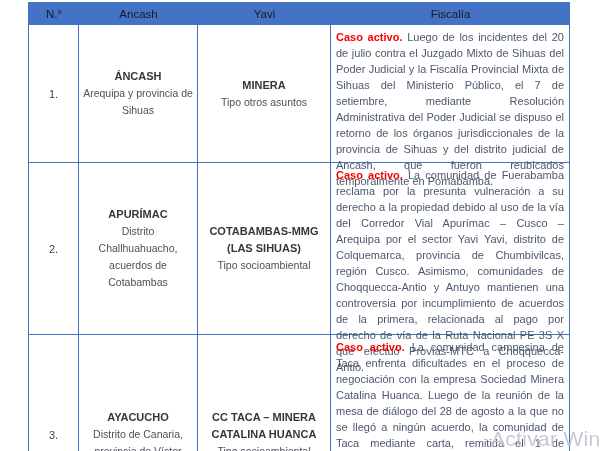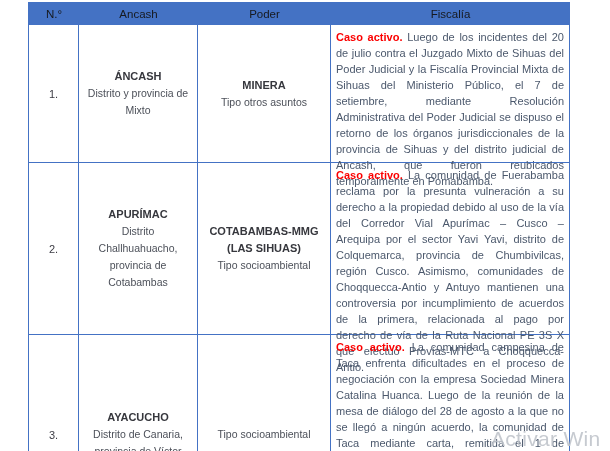--- a/index.html
+++ b/index.html
@@ -61,63 +61,64 @@
 </style>
 </head>
 <body>
 
 <div class="page">
   <div class="tbl">
 
     <div class="hrow">
       <div class="hcell c1">N.°</div>
       <div class="hcell c2">Ancash</div>
-      <div class="hcell c3">Poder</div>
+      <div class="hcell c3">Yavi</div>
       <div class="hcell c4">Fiscalía</div>
     </div>
 
     <div class="trow r1">
       <div class="cell c1 ncell">1.</div>
       <div class="cell c2 pcell">
         <div class="cell-title">ÁNCASH</div>
-        <div class="cell-sub">Distrito y provincia de Mixto</div>
+        <div class="cell-sub">Arequipa y provincia de Sihuas</div>
       </div>
       <div class="cell c3 pcell">
         <div class="cell-title">MINERA</div>
         <div class="cell-sub">Tipo otros asuntos</div>
       </div>
       <div class="cell c4 scell">
         <span class="status">Caso activo.</span>
         <span>Luego de los incidentes del 20 de julio contra el Juzgado Mixto de Sihuas del Poder Judicial y la Fiscalía Provincial Mixta de Sihuas del Ministerio Público, el 7 de setiembre, mediante Resolución Administrativa del Poder Judicial se dispuso el retorno de los órganos jurisdiccionales de la provincia de Sihuas y del distrito judicial de Ancash, que fueron reubicados temporalmente en Pomabamba.</span>
       </div>
     </div>
 
     <div class="trow r2">
       <div class="cell c1 ncell">2.</div>
       <div class="cell c2 pcell">
         <div class="cell-title">APURÍMAC</div>
-        <div class="cell-sub">Distrito Challhuahuacho, provincia de Cotabambas</div>
+        <div class="cell-sub">Distrito Challhuahuacho, acuerdos de Cotabambas</div>
       </div>
       <div class="cell c3 pcell">
         <div class="cell-title">COTABAMBAS-MMG (LAS SIHUAS)</div>
         <div class="cell-sub">Tipo socioambiental</div>
       </div>
       <div class="cell c4 scell">
         <span class="status">Caso activo.</span>
         <span>La comunidad de Fuerabamba reclama por la presunta vulneración a su derecho a la propiedad debido al uso de la vía del Corredor Vial Apurímac – Cusco – Arequipa por el sector Yavi Yavi, distrito de Colquemarca, provincia de Chumbivilcas, región Cusco. Asimismo, comunidades de Choqquecca-Antio y Antuyo mantienen una controversia por incumplimiento de acuerdos de la primera, relacionada al pago por derecho de vía de la Ruta Nacional PE 3S X que efectuó Provías-MTC a Choqquecca-Antio.</span>
       </div>
     </div>
 
     <div class="trow r3">
       <div class="cell c1 ncell">3.</div>
       <div class="cell c2 pcell">
         <div class="cell-title">AYACUCHO</div>
         <div class="cell-sub">Distrito de Canaria, provincia de Víctor</div>
       </div>
       <div class="cell c3 pcell">
+        <div class="cell-title">CC TACA – MINERA CATALINA HUANCA</div>
         <div class="cell-sub">Tipo socioambiental</div>
       </div>
       <div class="cell c4 scell">
         <span class="status">Caso activo.</span>
         <span>La comunidad campesina de Taca enfrenta dificultades en el proceso de negociación con la empresa Sociedad Minera Catalina Huanca. Luego de la reunión de la mesa de diálogo del 28 de agosto a la que no se llegó a ningún acuerdo, la comunidad de Taca mediante carta, remitida el 1 de setiembre, señaló que el diálogo debe producir resultados y ha emplazado a la empresa a</span>
       </div>
     </div>
 
   </div>
 

